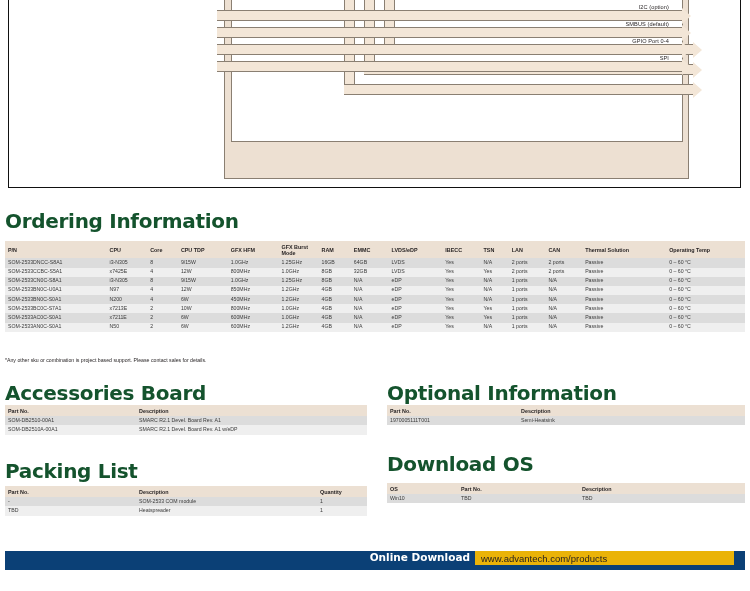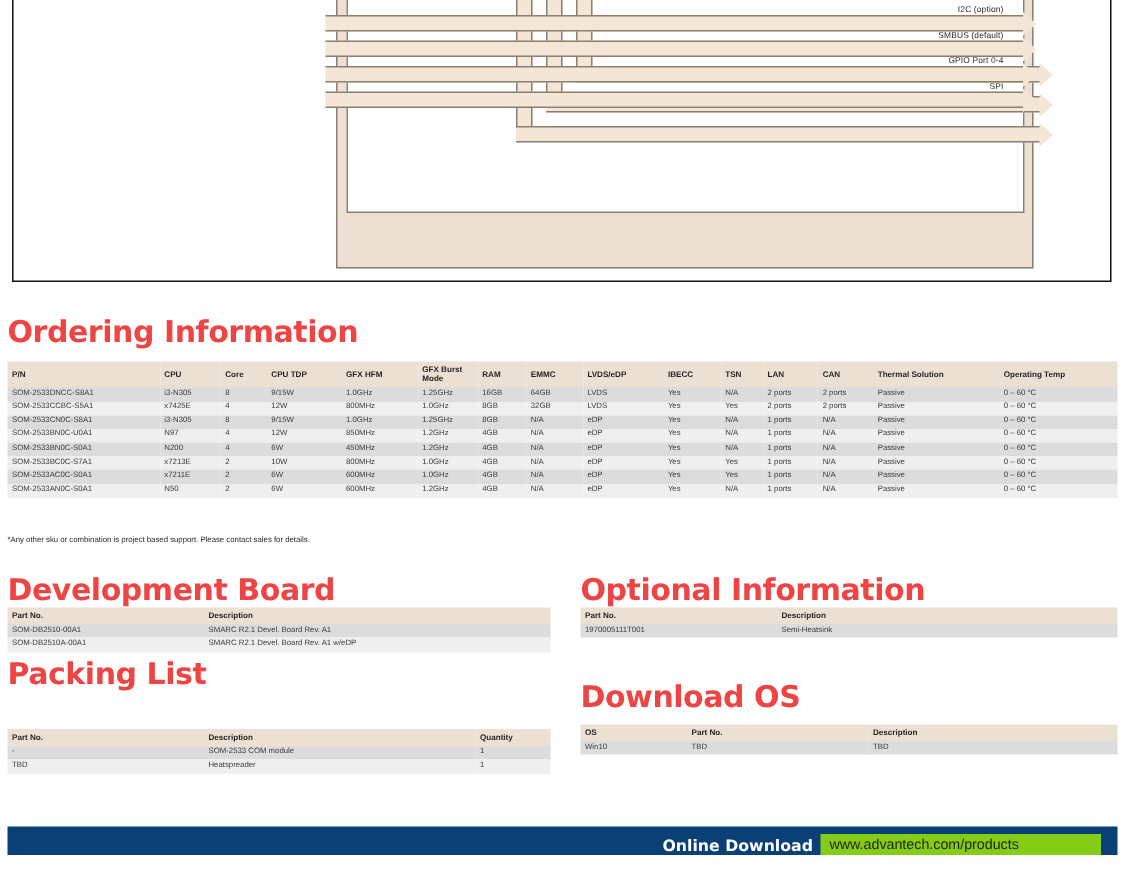--- a/index.html
+++ b/index.html
@@ -108,21 +108,21 @@
     border-left: 1px solid #8a7f72;
     border-right: 1px solid #8a7f72;
   }
 
   
   .sec-title {
     position: absolute;
     font-family: "DejaVu Sans", sans-serif;
     font-weight: bold;
     font-size: 20px;
-    color: #ef4444;
+    color: #14532d;
     letter-spacing: -0.3px;
     white-space: nowrap;
   }
 
   
   .tbl {
     position: absolute;
     border-collapse: collapse;
     font-size: 5.2px;
     line-height: 1.15;
@@ -155,44 +155,43 @@
 
   
   .footer-bar {
     position: absolute;
     left: 5px;
     top: 551px;
     width: 740px;
     height: 19px;
     background: #0b4076;
     display: flex;
-    align-items: flex-end;
+    align-items: flex-start;
     justify-content: flex-end;
   }
   .footer-label {
     font-family: "DejaVu Sans", sans-serif;
     font-weight: bold;
     font-size: 10.5px;
     color: #ffffff;
     margin-right: 5px;
     white-space: nowrap;
   }
   .footer-url {
-    background: #84cc16;
+    background: #eab308;
     color: #231f20;
     font-size: 9.5px;
     padding: 2px 6px;
-    width: 187px;
+    width: 259px;
     box-sizing: border-box;
     height: 14px;
     display: flex;
     align-items: center;
     margin-right: 11px;
     white-space: nowrap;
-    margin-top: 20px;
   }
 </style>
 </head>
 <body>
 
 <div class="diagram-frame">
   <div class="diagram-inner">
 
     <div class="mod-outer">
       <div class="mod-white">
@@ -385,21 +384,21 @@
         <td>1 ports</td>
         <td>N/A</td>
         <td>Passive</td>
         <td>0 – 60 °C</td>
       </tr>
     </tbody>
 </table>
 
 <div class="footnote" style="left:5px; top:357px;">*Any other sku or combination is project based support. Please contact sales for details.</div>
 
-<div class="sec-title" style="left:5px; top:381px;">Development Board</div>
+<div class="sec-title" style="left:5px; top:381px;">Accessories Board</div>
 
 <table class="tbl" style="left:5px; top:405px; width:362px;">
   <thead>
     <tr>
       <th style="width:125px;">Part No.</th>
       <th>Description</th>
     </tr>
   </thead>
   <tbody>
       <tr>
@@ -423,21 +422,21 @@
     </tr>
   </thead>
   <tbody>
       <tr>
         <td>1970005111T001</td>
         <td>Semi-Heatsink</td>
       </tr>
     </tbody>
 </table>
 
-<div class="sec-title" style="left:5px; top:437px;">Packing List</div>
+<div class="sec-title" style="left:5px; top:459px;">Packing List</div>
 
 <table class="tbl" style="left:5px; top:486px; width:362px;">
   <thead>
     <tr>
       <th style="width:125px;">Part No.</th>
       <th style="width:175px;">Description</th>
       <th>Quantity</th>
     </tr>
   </thead>
   <tbody>

